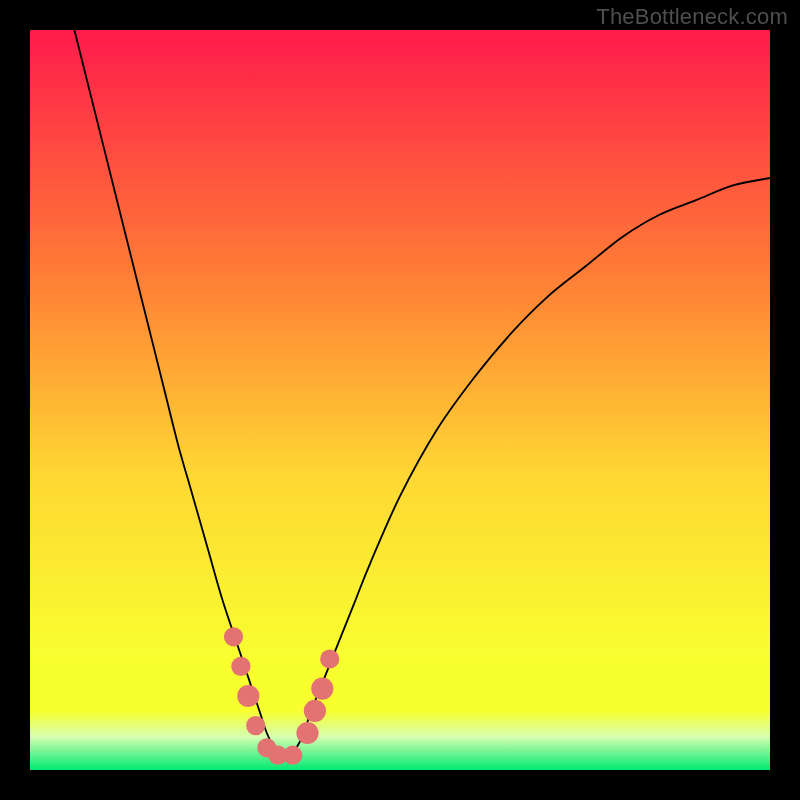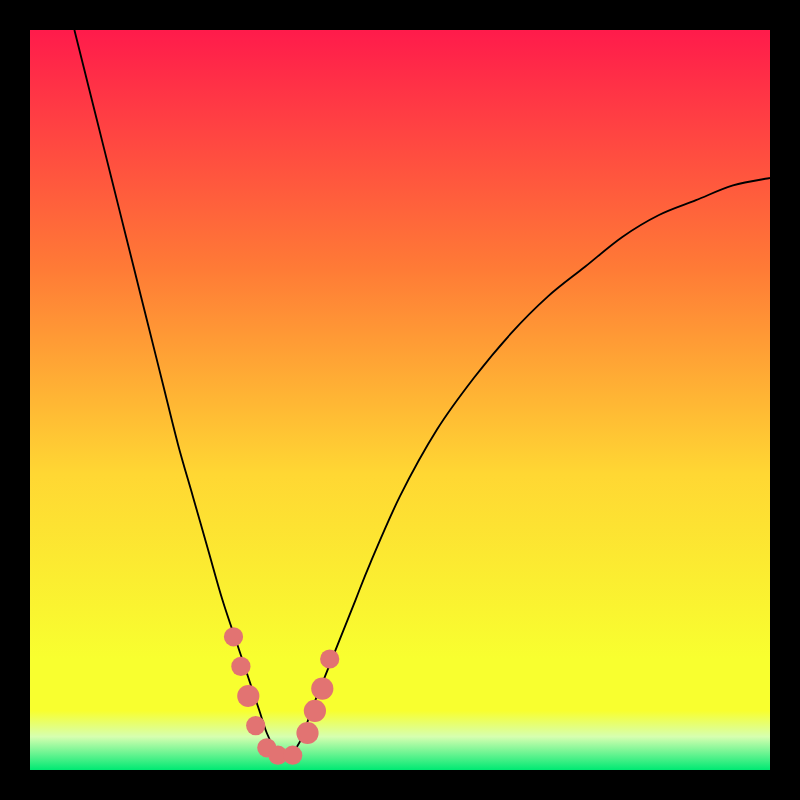--- a/index.html
+++ b/index.html
@@ -47,20 +47,21 @@
     color: #4e4e4e;
     font-size: 22px;
     font-family: Arial, sans-serif;
     letter-spacing: 0.2px;
   }
 </style>
 </head>
 <body>
 
 <div class="frame">
+  <div class="watermark">TheBottleneck.com</div>
   <div class="plot">
     <svg class="gradient" viewBox="0 0 100 100" preserveAspectRatio="none">
       <defs>
         <linearGradient id="bg" x1="0" y1="0" x2="0" y2="1">
           <stop offset="0" stop-color="#ff1b4b"></stop>
           <stop offset="0.32" stop-color="#ff7a36"></stop>
           <stop offset="0.60" stop-color="#ffd733"></stop>
           <stop offset="0.85" stop-color="#f8ff2f"></stop>
           <stop offset="0.92" stop-color="#f8ff2f"></stop>
           <stop offset="0.955" stop-color="#d6ffb0"></stop>

